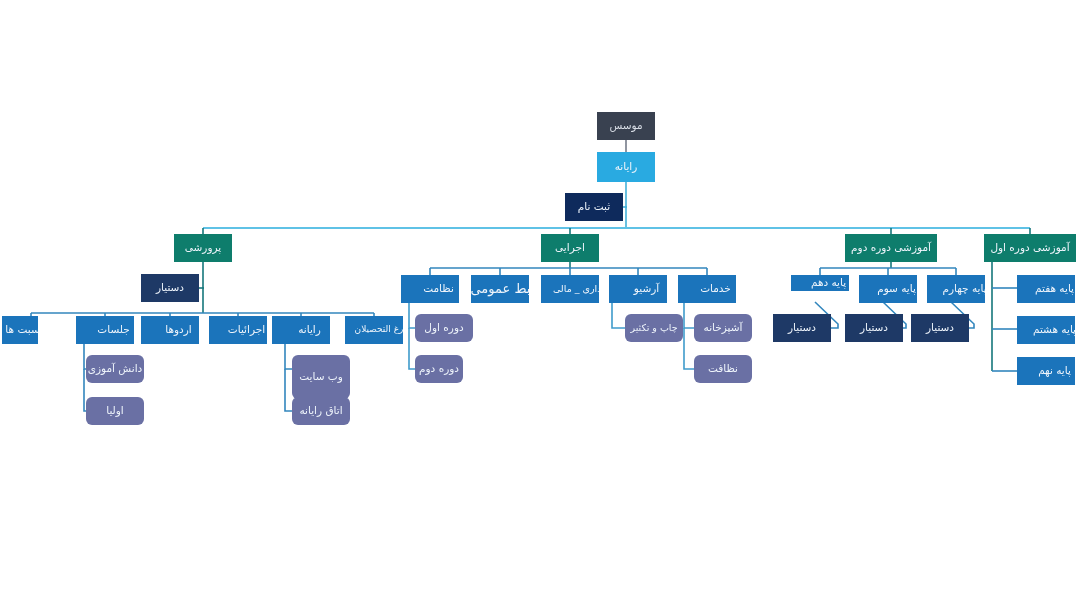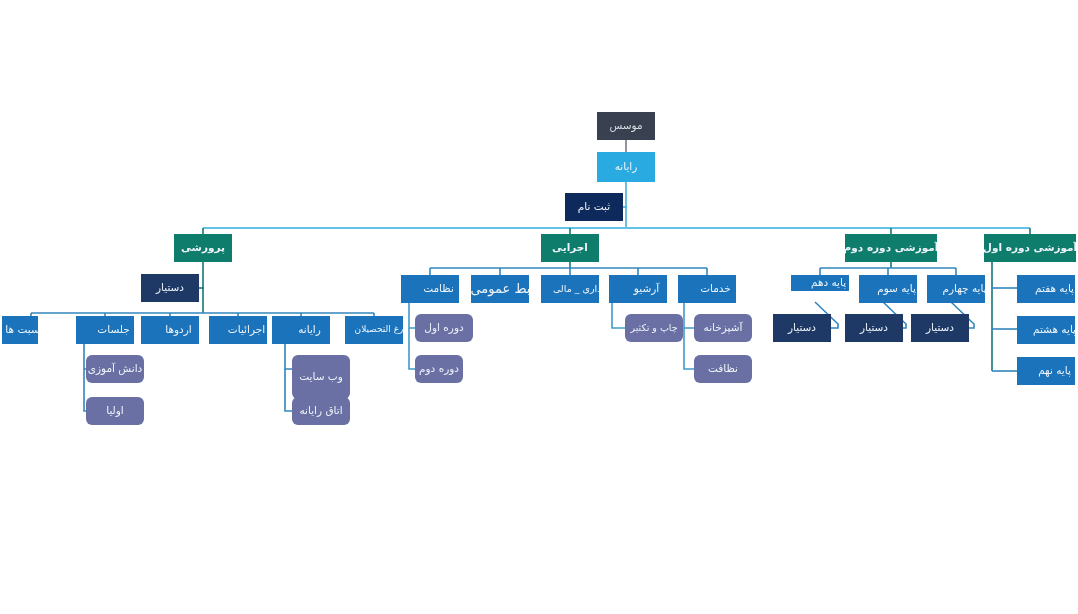--- a/index.html
+++ b/index.html
@@ -19,21 +19,21 @@
     line-height:1.1;
     white-space:nowrap;
     overflow:hidden;
     direction:rtl;
     box-sizing:border-box;
     cursor:default;
   }
   .slate   {background:#394150;color:#d8dde5;}
   .cyan    {background:#29aae1;}
   .darknavy{background:#0e2a5c;}
-  .teal    {background:#0e7d6c;font-weight:bold;}
+  .teal    {background:#0e7d6c;}
   .blue    {background:#1b74bb;padding-left:17px;}
   .purple  {background:#6a70a4;border-radius:6px;}
   .navy    {background:#1e3966;}
 </style>
 </head>
 <body>
 
 <div class="canvas">
 
   <svg class="lines" viewBox="0 0 1078 614" xmlns="http://www.w3.org/2000/svg">

